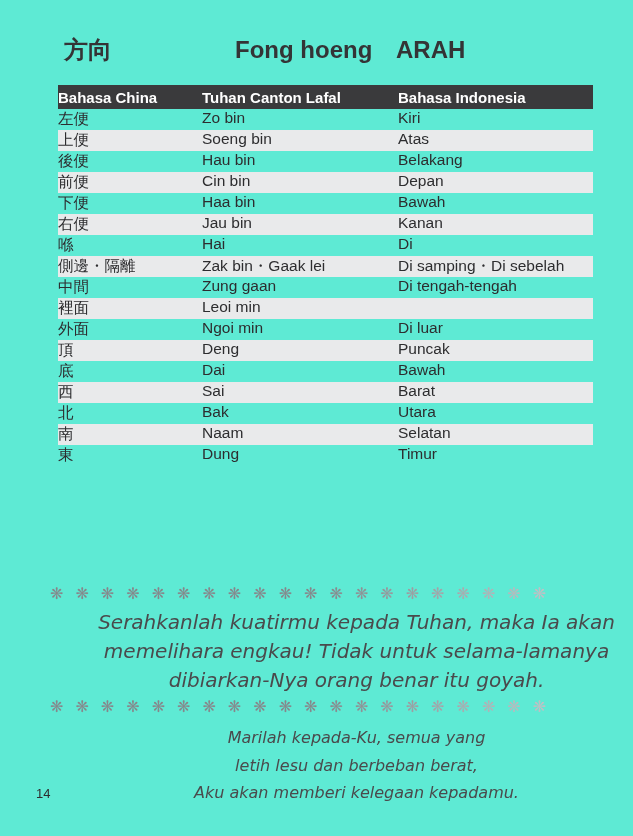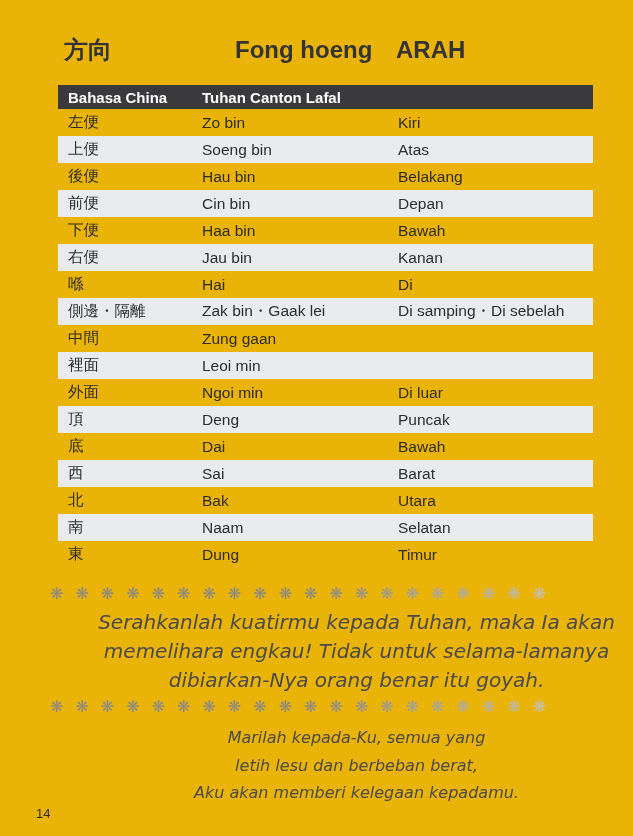--- a/index.html
+++ b/index.html
@@ -1,20 +1,20 @@
 <!DOCTYPE html>
 <html style="--header-bar: #3a3a3c; --row-alt: #e9eaeb; --text: #2d2d2f; --title: #343436; --quote: #4a4a4c; --separator: #86868a; --separator-fade: #cfcfd3;"><head>
 <meta charset="utf-8">
 <style>
   html, body { margin: 0; padding: 0; background: #ffffff; }
   .page {
     position: relative;
     width: 633px;
     height: 836px;
-    background: #eab308;
+    background: #5eead4;
     overflow: hidden;
     font-family: "Liberation Sans", sans-serif;
     color: var(--text, #2d2d2f);
   }
 
   
   .titles { position: absolute; top: 36px; left: 0; width: 633px; height: 30px; }
   .title {
     position: absolute; top: 0;
     font-weight: bold; font-size: 24px; line-height: 28px;
@@ -28,27 +28,27 @@
   .table { position: absolute; left: 58px; top: 85px; width: 535px; }
   .thead {
     display: flex; align-items: center;
     height: 24px;
     background: var(--header-bar, #3a3a3c);
   }
   .thead .cell {
     color: #ffffff; font-weight: bold; font-size: 15px; white-space: nowrap;
   }
   .row {
-    display: flex; align-items: center;
-    height: 27px;
+    display: flex; align-items: flex-start;
+    height: 21px;
     font-size: 15.5px; color: var(--text, #2d2d2f);
   }
   .row.alt { background: var(--row-alt, #e9eaeb); }
   .cell { white-space: nowrap; overflow: visible; }
-  .c1 { width: 144px; padding-left: 10px; box-sizing: border-box; flex: 0 0 auto; }
+  .c1 { width: 144px; box-sizing: border-box; flex: 0 0 auto; }
   .c2 { width: 196px; flex: 0 0 auto; }
   .c3 { flex: 1; }
 
   
   .separator {
     position: absolute; left: 50px; width: 545px;
     font-size: 16px; line-height: 18px;
     letter-spacing: 12px; white-space: nowrap;
     background: linear-gradient(90deg,
       var(--separator, #86868a) 0%,
@@ -68,38 +68,39 @@
     font-family: "DejaVu Sans", sans-serif;
     color: var(--quote, #4a4a4c);
     margin-left: 40px;
   }
   .q1 { top: 608px; font-size: 20px; line-height: 29px; }
   .q2 { top: 724px; font-size: 16px; line-height: 27.5px; }
 
   
   .page-number {
     position: absolute; left: 36px; top: 786px;
-    font-size: 13px; color: var(--text, #2d2d2f); margin-top: 20px;
+    font-size: 13px; color: var(--text, #2d2d2f);
   }
 </style>
 </head>
 <body>
 
 <div class="page">
 
   <header class="titles">
     <span class="title t1">方向</span>
     <span class="title t2">Fong hoeng</span>
     <span class="title t3">ARAH</span>
   </header>
 
   <div class="table">
     <div class="thead">
       <span class="cell c1">Bahasa China</span>
       <span class="cell c2">Tuhan Canton Lafal</span>
+      <span class="cell c3">Bahasa Indonesia</span>
     </div>
     <div class="tbody">
         <div class="row">
           <span class="cell c1">左便</span>
           <span class="cell c2">Zo bin</span>
           <span class="cell c3">Kiri</span>
         </div>
         <div class="row alt">
           <span class="cell c1">上便</span>
           <span class="cell c2">Soeng bin</span>
@@ -131,20 +132,21 @@
           <span class="cell c3">Di</span>
         </div>
         <div class="row alt">
           <span class="cell c1">側邊・隔離</span>
           <span class="cell c2">Zak bin・Gaak lei</span>
           <span class="cell c3">Di samping・Di sebelah</span>
         </div>
         <div class="row">
           <span class="cell c1">中間</span>
           <span class="cell c2">Zung gaan</span>
+          <span class="cell c3">Di tengah-tengah</span>
         </div>
         <div class="row alt">
           <span class="cell c1">裡面</span>
           <span class="cell c2">Leoi min</span>
         </div>
         <div class="row">
           <span class="cell c1">外面</span>
           <span class="cell c2">Ngoi min</span>
           <span class="cell c3">Di luar</span>
         </div>

